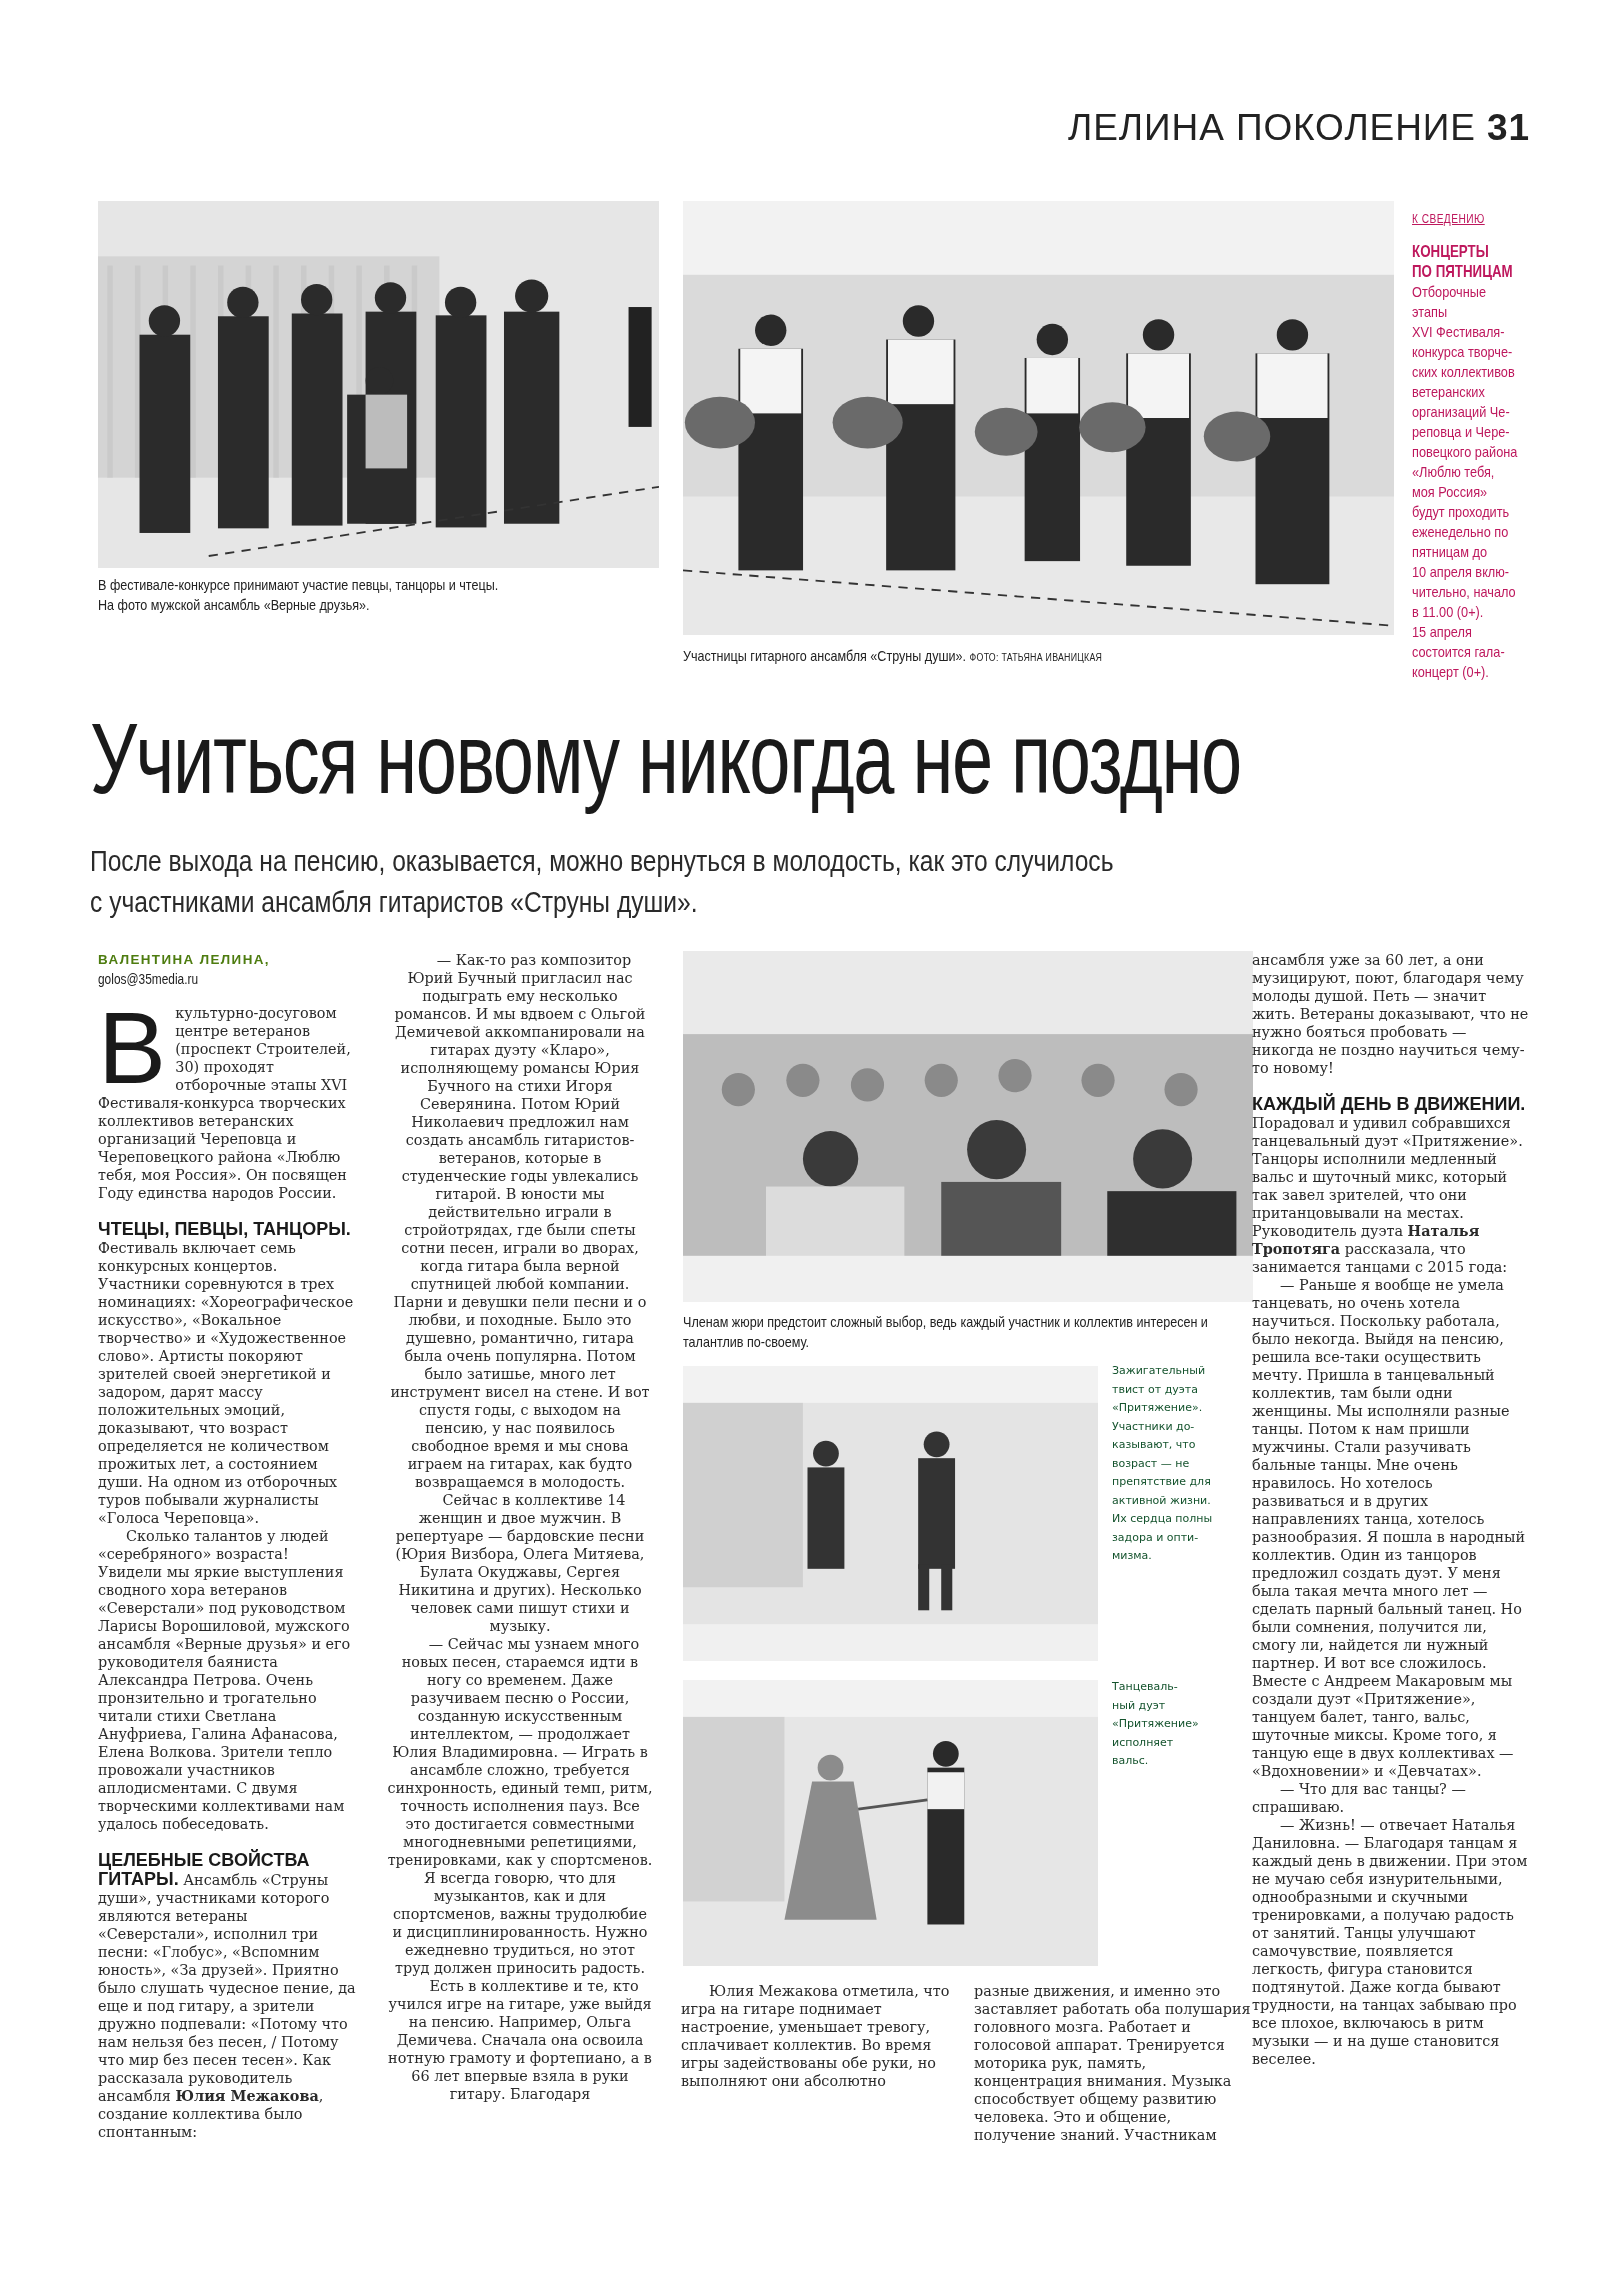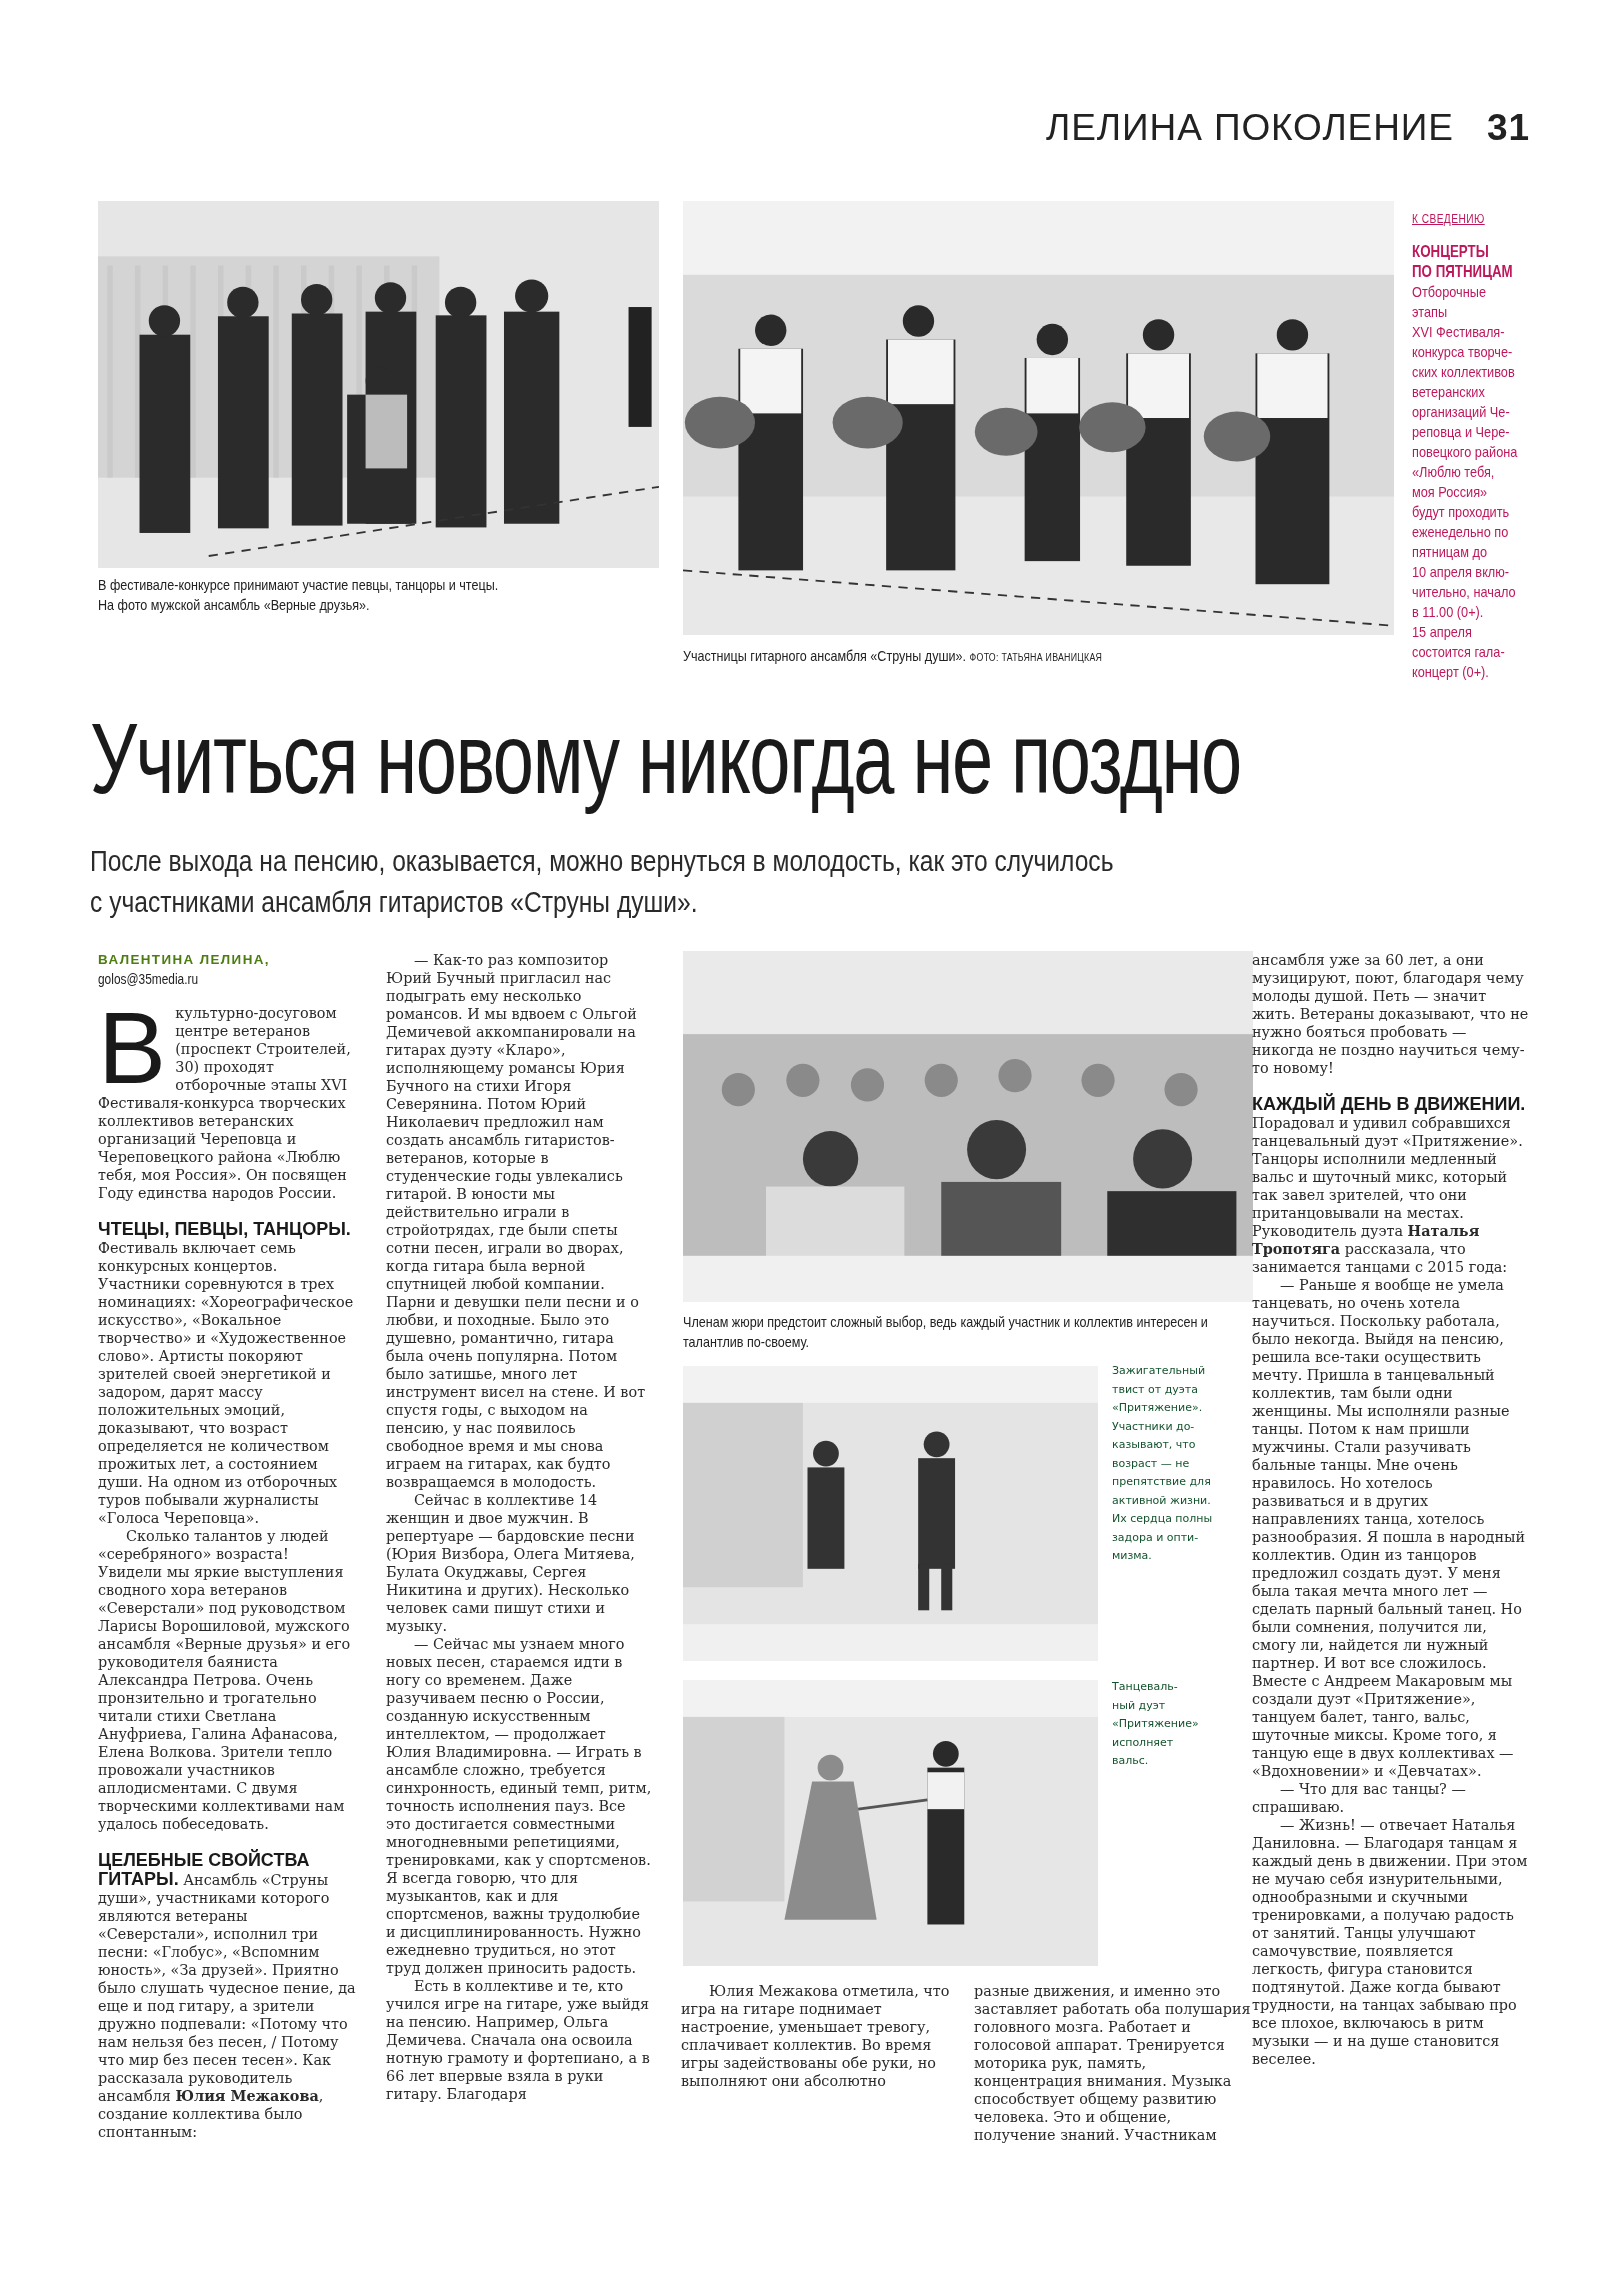--- a/index.html
+++ b/index.html
@@ -1,19 +1,19 @@
 <!DOCTYPE html>
 <html style="font-size:14.8px"><head>
   <meta charset="utf-8">
   <style>
     html, body { margin: 0; padding: 0; background: #ffffff; }
     body { width: 1619px; height: 2289px; position: relative; overflow: hidden; color: #1a1a1a; }
     .abs { position: absolute; }
     .section-head { right: 89px; top: 107px; font-family: "Liberation Sans", sans-serif; font-size: 37px; font-weight: 300; letter-spacing: 0.9px; color: #222; }
-    .section-head .num { font-weight: 700; margin-left: 22px; }
+    .section-head .num { font-weight: 700; }
     .photo { background: #c8c8c8; overflow: hidden; }
     .photo svg { width: 100%; height: 100%; display: block; }
     .caption { font-family: "Liberation Sans", sans-serif; font-size: 14.3px; line-height: 20px; color: #222; transform: scaleX(0.88); transform-origin: left top; white-space: nowrap; }
     .caption .credit { font-size: 10px; letter-spacing: 0.3px; }
     .sidebar { font-family: "Liberation Sans", sans-serif; font-size: 15px; line-height: 20px; color: #be185d; }
     .sidebar .kicker { text-decoration: underline; font-size: 12px; letter-spacing: 0.5px; margin-bottom: 13px; transform: scaleX(0.85); transform-origin: left top; }
     .sidebar .title { font-weight: 700; font-size: 15.7px; transform: scaleX(0.85); transform-origin: left top; }
     .sidebar .body { transform: scaleX(0.85); transform-origin: left top; white-space: pre-line; }
     .headline { left: 90px; top: 701px; font-family: "Liberation Sans", sans-serif; font-size: 100px; font-weight: 300; letter-spacing: -1.8px; transform: scaleX(0.74); transform-origin: left top; white-space: nowrap; color: #1a1a1a; }
     .lead { left: 90px; top: 840px; font-family: "Liberation Sans", sans-serif; font-size: 30px; line-height: 41px; color: #2a2a2a; transform: scaleX(0.82); transform-origin: left top; white-space: pre-line; width: 1707px; }
@@ -156,21 +156,21 @@
   <div class="email">golos@35media.ru</div>
   <div style="height:16.6px"></div>
   <p><span class="dropcap">В</span><span>культурно-досуговом центре ветеранов (проспект Строителей, 30) проходят отборочные этапы XVI Фестиваля-конкурса творческих коллективов ветеранских организаций Череповца и Череповецкого района «Люблю тебя, моя Россия». Он посвящен Году единства народов России.</span></p>
   <div class="gap"></div>
   <p><span class="subhead">ЧТЕЦЫ, ПЕВЦЫ, ТАНЦОРЫ.</span><span> Фестиваль включает семь конкурсных концертов. Участники соревнуются в трех номинациях: «Хореографическое искусство», «Вокальное творчество» и «Художественное слово». Артисты покоряют зрителей своей энергетикой и задором, дарят массу положительных эмоций, доказывают, что возраст определяется не количеством прожитых лет, а состоянием души. На одном из отборочных туров побывали журналисты «Голоса Череповца».</span></p>
   <p class="ind">Сколько талантов у людей «серебряного» возраста! Увидели мы яркие выступления сводного хора ветеранов «Северстали» под руководством Ларисы Ворошиловой, мужского ансамбля «Верные друзья» и его руководителя баяниста Александра Петрова. Очень пронзительно и трогательно читали стихи Светлана Ануфриева, Галина Афанасова, Елена Волкова. Зрители тепло провожали участников аплодисментами. С двумя творческими коллективами нам удалось побеседовать.</p>
   <div class="gap"></div>
   <p><span class="subhead">ЦЕЛЕБНЫЕ СВОЙСТВА ГИТАРЫ.</span><span> Ансамбль «Струны души», участниками которого являются ветераны «Северстали», исполнил три песни: «Глобус», «Вспомним юность», «За друзей». Приятно было слушать чудесное пение, да еще и под гитару, а зрители дружно подпевали: «Потому что нам нельзя без песен, / Потому что мир без песен тесен». Как рассказала руководитель ансамбля </span><b class="name">Юлия Межакова</b><span>, создание коллектива было спонтанным:</span></p>
 </div>
 
-<div class="abs col" style="left:386px; top:951px; width:268px;">
+<div class="abs col" style="left:386px; top:951px; width:268px;text-align:center;">
   <p class="ind">— Как-то раз композитор Юрий Бучный пригласил нас подыграть ему несколько романсов. И мы вдвоем с Ольгой Демичевой аккомпанировали на гитарах дуэту «Кларо», исполняющему романсы Юрия Бучного на стихи Игоря Северянина. Потом Юрий Николаевич предложил нам создать ансамбль гитаристов-ветеранов, которые в студенческие годы увлекались гитарой. В юности мы действительно играли в стройотрядах, где были спеты сотни песен, играли во дворах, когда гитара была верной спутницей любой компании. Парни и девушки пели песни и о любви, и походные. Было это душевно, романтично, гитара была очень популярна. Потом было затишье, много лет инструмент висел на стене. И вот спустя годы, с выходом на пенсию, у нас появилось свободное время и мы снова играем на гитарах, как будто возвращаемся в молодость.</p>
   <p class="ind">Сейчас в коллективе 14 женщин и двое мужчин. В репертуаре — бардовские песни (Юрия Визбора, Олега Митяева, Булата Окуджавы, Сергея Никитина и других). Несколько человек сами пишут стихи и музыку.</p>
   <p class="ind">— Сейчас мы узнаем много новых песен, стараемся идти в ногу со временем. Даже разучиваем песню о России, созданную искусственным интеллектом, — продолжает Юлия Владимировна. — Играть в ансамбле сложно, требуется синхронность, единый темп, ритм, точность исполнения пауз. Все это достигается совместными многодневными репетициями, тренировками, как у спортсменов. Я всегда говорю, что для музыкантов, как и для спортсменов, важны трудолюбие и дисциплинированность. Нужно ежедневно трудиться, но этот труд должен приносить радость.</p>
   <p class="ind">Есть в коллективе и те, кто учился игре на гитаре, уже выйдя на пенсию. Например, Ольга Демичева. Сначала она освоила нотную грамоту и фортепиано, а в 66 лет впервые взяла в руки гитару. Благодаря</p>
 </div>
 
 <div class="abs photo" style="left:683px; top:951px; width:570px; height:351px;">
   <svg viewBox="0 0 618 380" preserveAspectRatio="none">
     <rect width="618" height="380" fill="#bdbdbd"></rect>
     <rect width="618" height="90" fill="#eaeaea"></rect>

